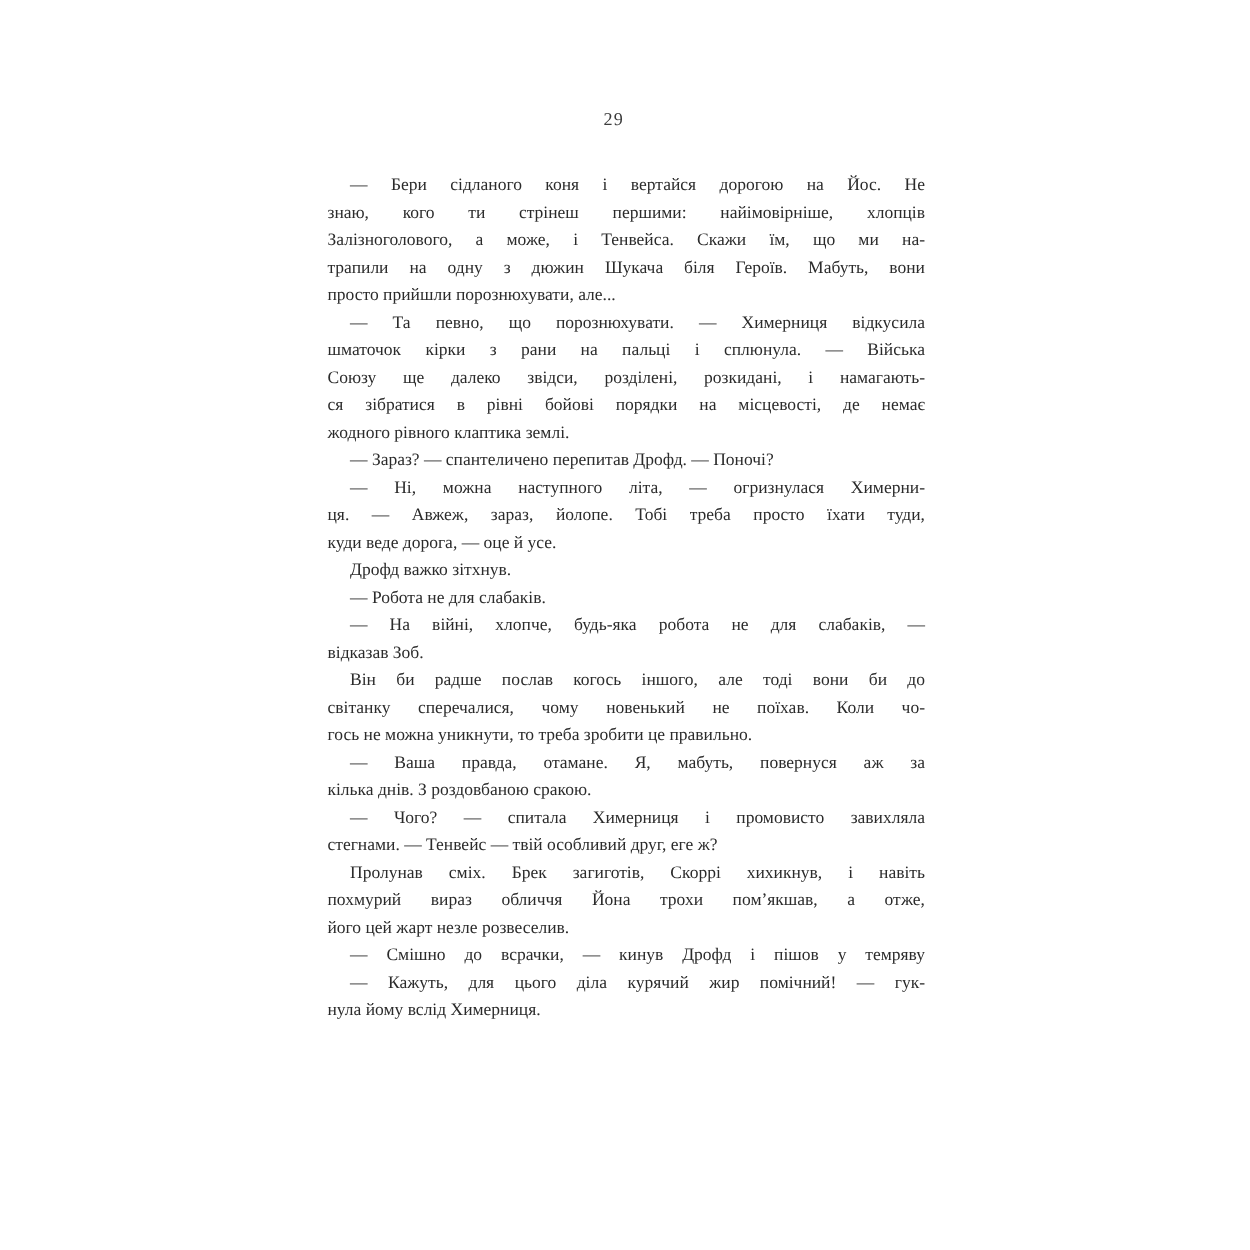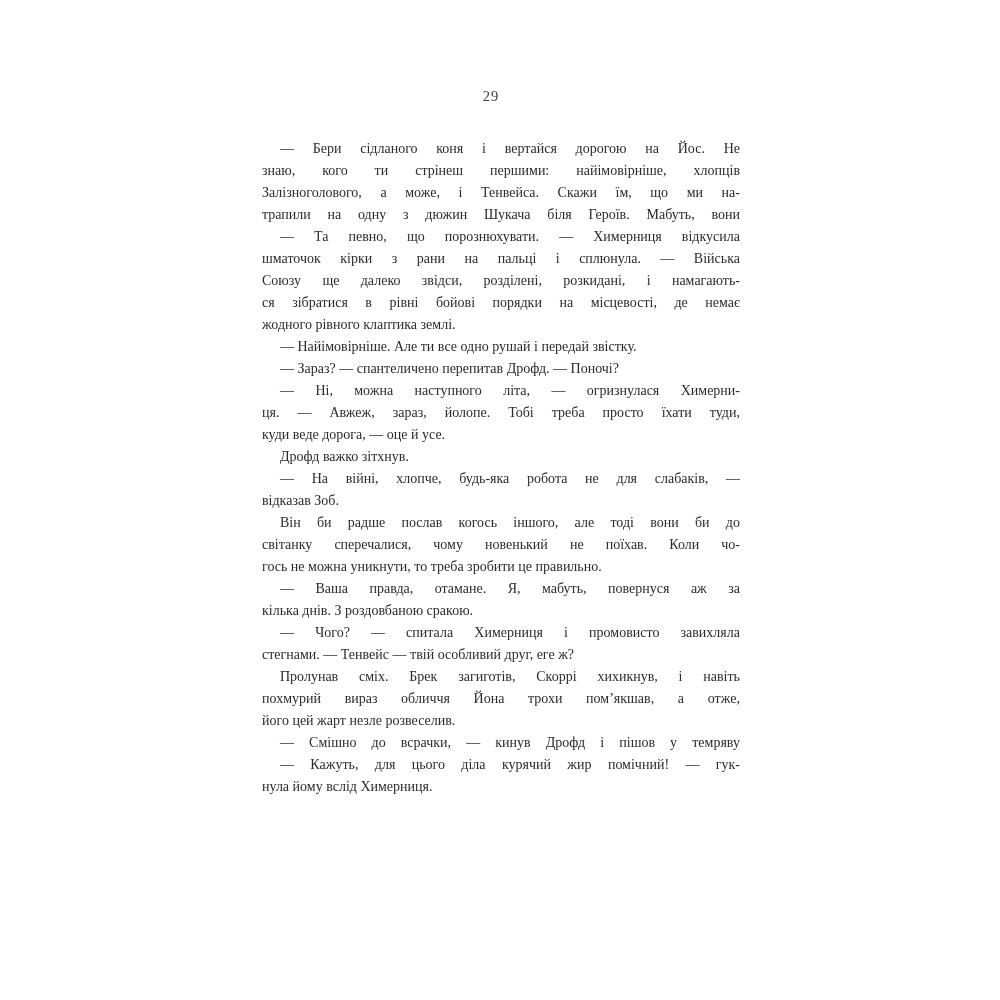--- a/index.html
+++ b/index.html
@@ -49,31 +49,32 @@
 </head>
 <body>
 
 <div class="page">
   <div class="page-number">29</div>
   <div class="text-block" id="text-block">
       <div class="text-line indent just">— Бери сідланого коня і вертайся дорогою на Йос. Не</div>
       <div class="text-line just">знаю, кого ти стрінеш першими: найімовірніше, хлопців</div>
       <div class="text-line just">Залізноголового, а може, і Тенвейса. Скажи їм, що ми на-</div>
       <div class="text-line just">трапили на одну з дюжин Шукача біля Героїв. Мабуть, вони</div>
+      <div class="text-line">просто прийшли порознюхувати, але...</div>
       <div class="text-line indent just">— Та певно, що порознюхувати. — Химерниця відкусила</div>
       <div class="text-line just">шматочок кірки з рани на пальці і сплюнула. — Війська</div>
       <div class="text-line just">Союзу ще далеко звідси, розділені, розкидані, і намагають-</div>
       <div class="text-line just">ся зібратися в рівні бойові порядки на місцевості, де немає</div>
       <div class="text-line">жодного рівного клаптика землі.</div>
-      <div class="text-line indent">— Найімовірніше. Але ти все одно рушай і передай звістку.</div>
       <div class="text-line indent">— Зараз? — спантеличено перепитав Дрофд. — Поночі?</div>
       <div class="text-line indent just">— Ні, можна наступного літа, — огризнулася Химерни-</div>
       <div class="text-line just">ця. — Авжеж, зараз, йолопе. Тобі треба просто їхати туди,</div>
       <div class="text-line">куди веде дорога, — оце й усе.</div>
       <div class="text-line indent">Дрофд важко зітхнув.</div>
+      <div class="text-line indent">— Робота не для слабаків.</div>
       <div class="text-line indent just">— На війні, хлопче, будь-яка робота не для слабаків, —</div>
       <div class="text-line">відказав Зоб.</div>
       <div class="text-line indent just">Він би радше послав когось іншого, але тоді вони би до</div>
       <div class="text-line just">світанку сперечалися, чому новенький не поїхав. Коли чо-</div>
       <div class="text-line">гось не можна уникнути, то треба зробити це правильно.</div>
       <div class="text-line indent just">— Ваша правда, отамане. Я, мабуть, повернуся аж за</div>
       <div class="text-line">кілька днів. З роздовбаною сракою.</div>
       <div class="text-line indent just">— Чого? — спитала Химерниця і промовисто завихляла</div>
       <div class="text-line">стегнами. — Тенвейс — твій особливий друг, еге ж?</div>
       <div class="text-line indent just">Пролунав сміх. Брек загиготів, Скоррі хихикнув, і навіть</div>

